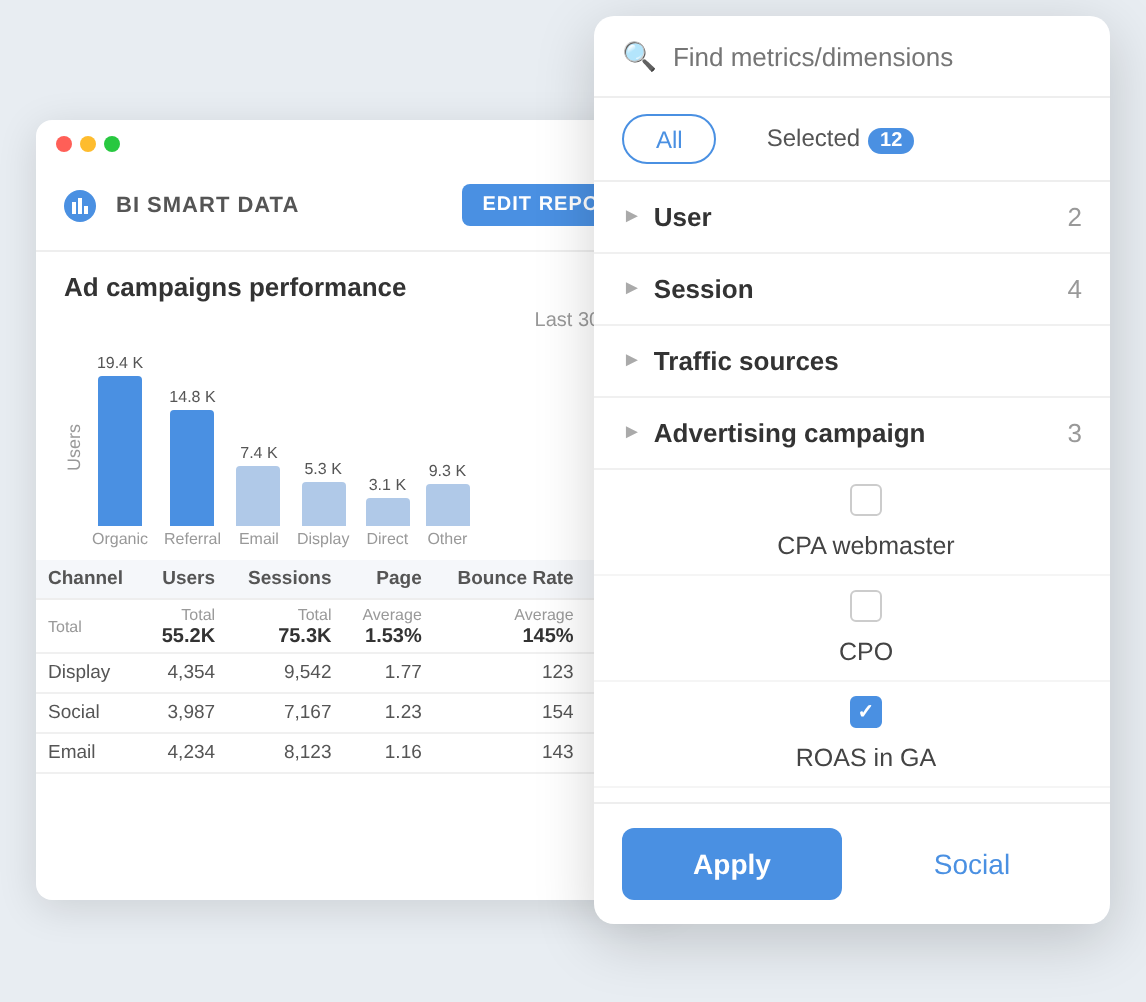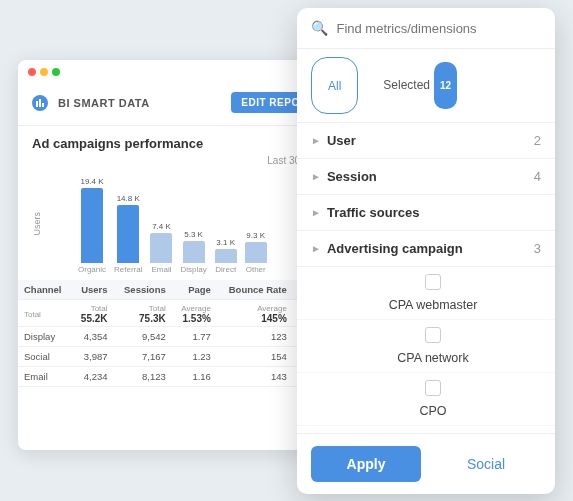--- a/index.html
+++ b/index.html
@@ -103,21 +103,20 @@
       transform: rotate(180deg);
       margin-right: 4px;
       align-self: center;
     }
 
     .chart-bars-group {
       display: flex;
       align-items: flex-end;
       gap: 8px;
       flex: 1;
-      margin-left: 32px;
     }
 
     .chart-bar-item {
       display: flex;
       flex-direction: column;
       align-items: center;
       gap: 2px;
     }
 
     .chart-bar-value {
@@ -263,21 +262,21 @@
 
     .tab-badge {
       display: inline-flex;
       align-items: center;
       justify-content: center;
       background: #4a90e2;
       color: #fff;
       font-size: 10px;
       font-weight: 600;
       border-radius: 10px;
-      padding: 18px 6px;
+      padding: 1px 6px;
       margin-left: 4px;
     }
 
     
     .metrics-list {
       max-height: 310px;
       overflow-y: auto;
     }
 
     .group-header {
@@ -543,24 +542,20 @@
         <span class="group-label">Advertising campaign</span>
       </div>
       <span class="group-count">3</span>
     </div>
       <div class="metric-item">
         <div class="checkbox "></div>
         <span class="metric-label">CPA webmaster</span>
       </div>
       <div class="metric-item">
         <div class="checkbox "></div>
-        <span class="metric-label">CPA network</span>
-      </div>
-      <div class="metric-item">
-        <div class="checkbox "></div>
         <span class="metric-label">CPO</span>
       </div>
       <div class="metric-item">
         <div class="checkbox checked"></div>
         <span class="metric-label">ROAS in GA</span>
       </div>
       <div class="metric-item">
         <div class="checkbox "></div>
         <span class="metric-label">Promo banner CTR</span>
       </div>

